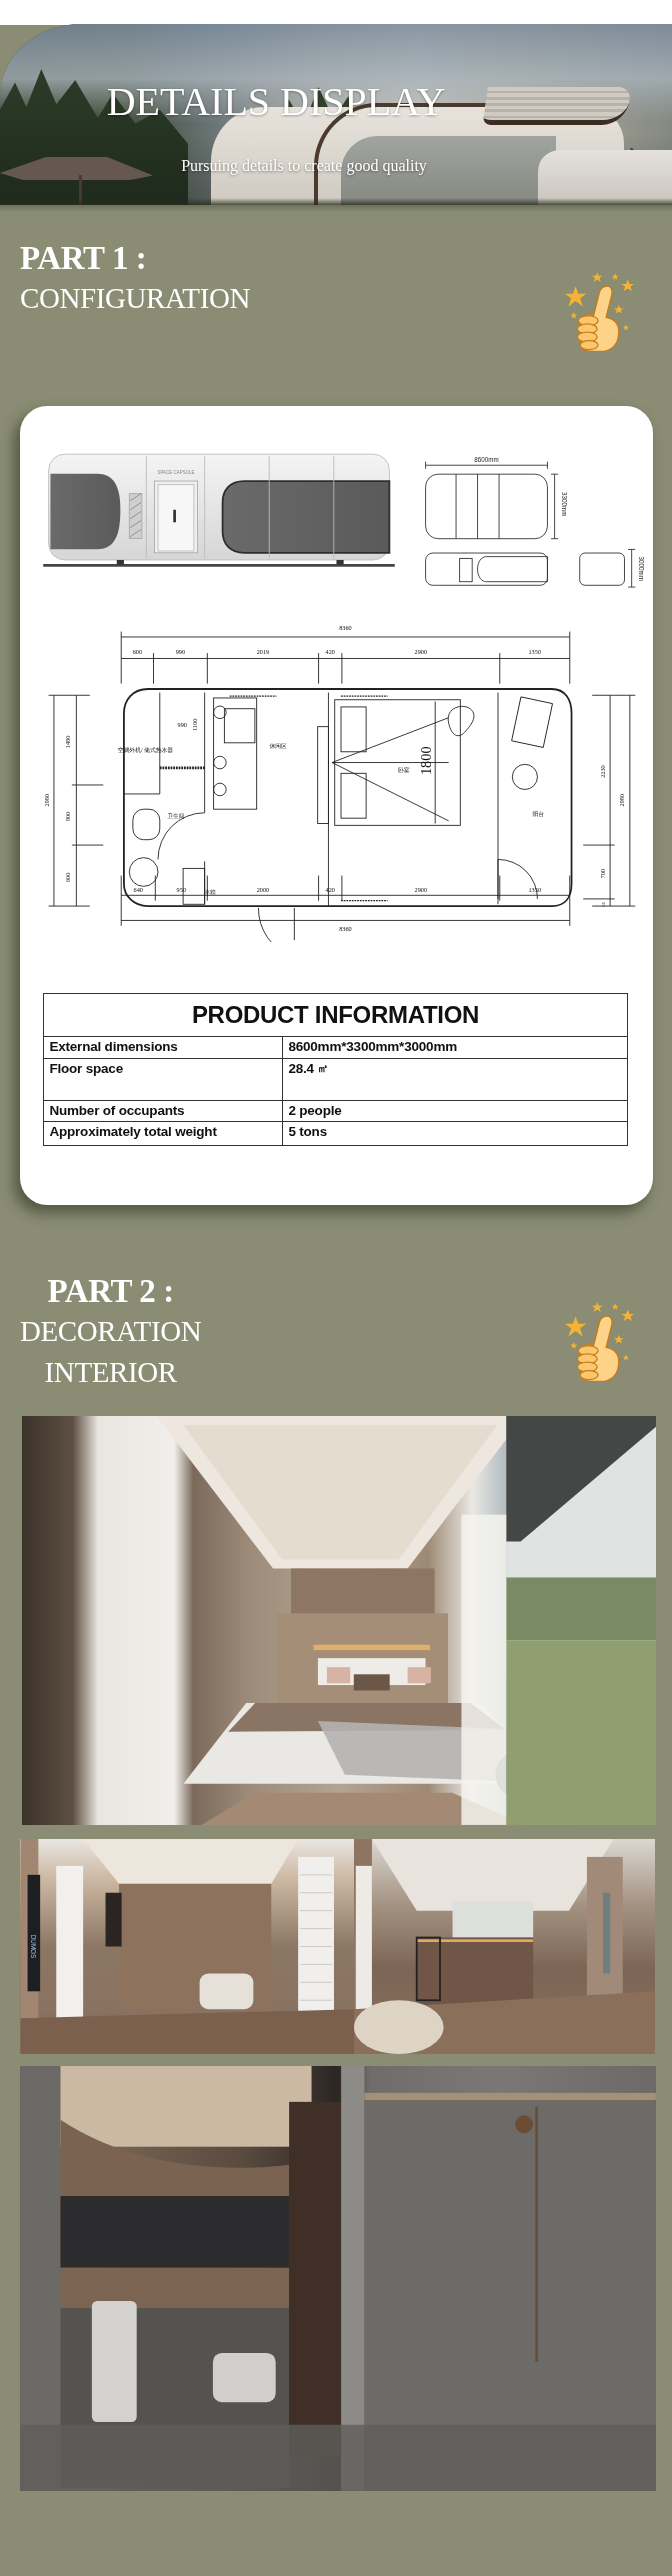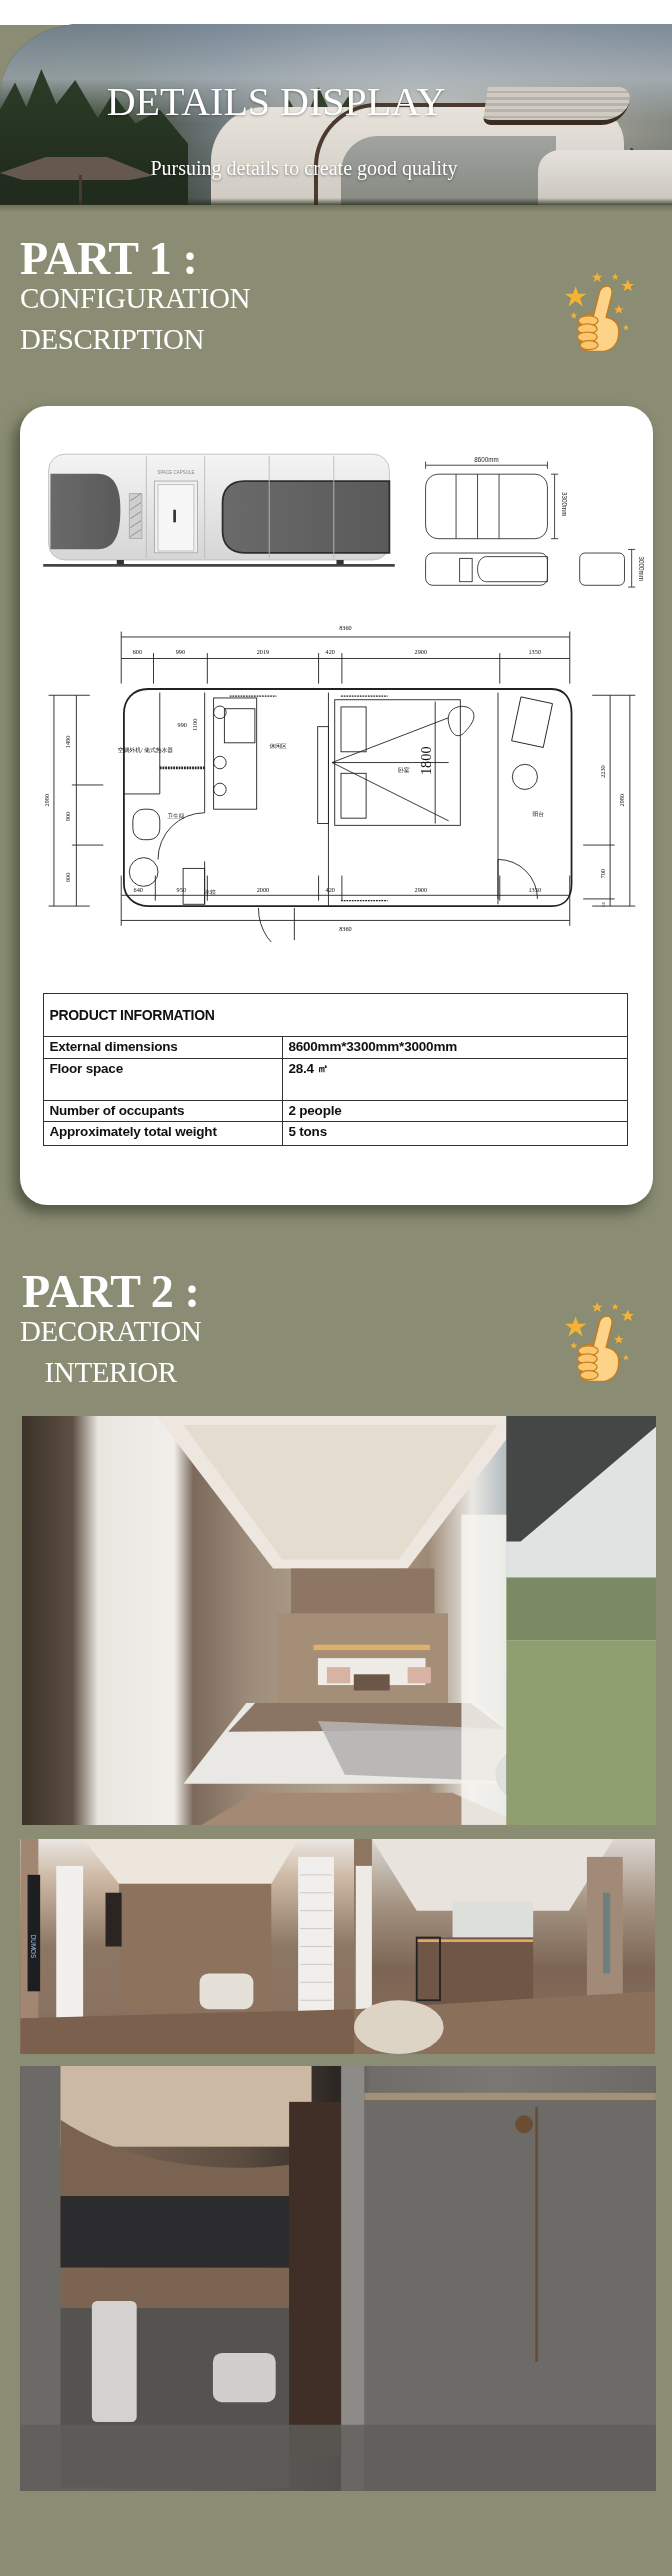--- a/index.html
+++ b/index.html
@@ -38,29 +38,29 @@
   .hero .pod2 { position: absolute; left: 538px; top: 126px; width: 134px; height: 56px;
     background: linear-gradient(180deg, #e5e2dd, #c8c3bb); border-top-left-radius: 21.5px; }
   .hero .shade-bottom { position: absolute; left: 0; bottom: 0; width: 100%; height: 7.2px; background: linear-gradient(180deg, rgba(40,45,30,0), rgba(40,45,30,.8)); }
   .hero-title {
     position: absolute; left: 0; top: 54px; width: 552px; text-align: center;
     color: #ffffff; font-family: "Liberation Serif", serif; font-size: 40px; letter-spacing: 0px;
     text-shadow: 0 0.9px 2.7px rgba(0,0,0,.35);
   }
   .hero-subtitle {
     position: absolute; left: 0; top: 133px; width: 608px; text-align: center;
-    color: #ffffff; font-family: "Liberation Serif", serif; font-size: 20px;
+    color: #ffffff; font-family: "Liberation Serif", serif; font-size: 16px;
     text-shadow: 0 0.9px 2.7px rgba(0,0,0,.45);
   }
   .hero-under { position: absolute; left: 0; top: 205px; width: 672px; height: 7.2px;
     background: linear-gradient(180deg, #6c7159, #8a8d73); }
 
   
   .part { position: absolute; left: 20px; color: #ffffff; font-family: "Liberation Serif", serif; }
-  .part .part-num { font-size: 46px; font-weight: bold; line-height: 39px; letter-spacing: -0.4px; }
+  .part .part-num { font-size: 33px; font-weight: bold; line-height: 39px; letter-spacing: -0.4px; }
   .part .part-line { font-size: 29px; line-height: 41px; letter-spacing: -0.4px; }
   .part1 { top: 239px; }
   .part2 { top: 1272px; text-align: center; }
 
   .thumbs { position: absolute; width: 72px; height: 90px; }
   .thumbs1 { left: 563px; top: 265px; }
   .thumbs2 { left: 563px; top: 1295px; }
 
   
   .card {
@@ -74,21 +74,21 @@
   .mini-views { position: absolute; left: 422px; top: 438px; width: 224px; height: 153px; }
 
   .floorplan { position: absolute; left: 36px; top: 610px; width: 610px; height: 332px; }
 
   
   .ptable {
     position: absolute; left: 43px; top: 993px; width: 585px;
     border-collapse: collapse; font-family: "Liberation Sans", sans-serif; color: #111;
   }
   .ptable td, .ptable th { border: 1.3px solid #333; padding: 0 5.4px; vertical-align: top; }
-  .ptable th { height: 43px; font-size: 14px; font-weight: bold; text-align: left; vertical-align: middle; letter-spacing: -0.3px; }
+  .ptable th { height: 43px; font-size: 24px; font-weight: bold; text-align: center; vertical-align: middle; letter-spacing: -0.3px; }
   .ptable td { font-size: 13.5px; font-weight: bold; line-height: 19px; letter-spacing: -0.2px; }
   .ptable td.label { width: 239px; }
   .ptable tr.r-tall td { height: 42px; }
   .ptable tr.r-norm td { height: 21.5px; }
   .ptable tr.r-last td { height: 24px; }
   .unit { font-size: 10.8px; vertical-align: top; }
 
   
   .photo { position: absolute; overflow: hidden; }
   .photo-bedroom { left: 21.5px; top: 1416px; width: 634px; height: 409px;
@@ -117,21 +117,20 @@
   <div class="umbrella-pole"></div>
   <div class="shade-bottom"></div>
   <div class="hero-title">DETAILS DISPLAY</div>
   <div class="hero-subtitle">Pursuing details to create good quality</div>
 </div>
 <div class="hero-under"></div>
 
 <div class="part part1">
   <div class="part-num">PART 1 :</div>
   <div class="part-line">CONFIGURATION</div>
-  <div class="part-line">DESCRIPTION</div>
 </div>
 
 <svg class="thumbs thumbs1" viewBox="0 0 80 100">
   <g fill="#f5b335">
     <polygon points="14,24 17,32 26,32 19,37 22,46 14,40 6,46 9,37 2,32 11,32"></polygon>
     <polygon points="38,8 39.5,12 44,12 40.5,14.5 42,19 38,16 34,19 35.5,14.5 32,12 36.5,12"></polygon>
     <polygon points="58,9 59,12 62,12 59.6,13.6 60.5,16.6 58,14.8 55.5,16.6 56.4,13.6 54,12 57,12"></polygon>
     <polygon points="72,16 74,21 79,21 75,24 76.5,29 72,26 67.5,29 69,24 65,21 70,21"></polygon>
     <polygon points="62,44 63.5,48 67.5,48 64.3,50.3 65.5,54 62,51.8 58.5,54 59.7,50.3 56.5,48 60.5,48"></polygon>
     <polygon points="12,52 13,55 16,55 13.6,56.6 14.5,59.5 12,57.8 9.5,59.5 10.4,56.6 8,55 11,55"></polygon>

